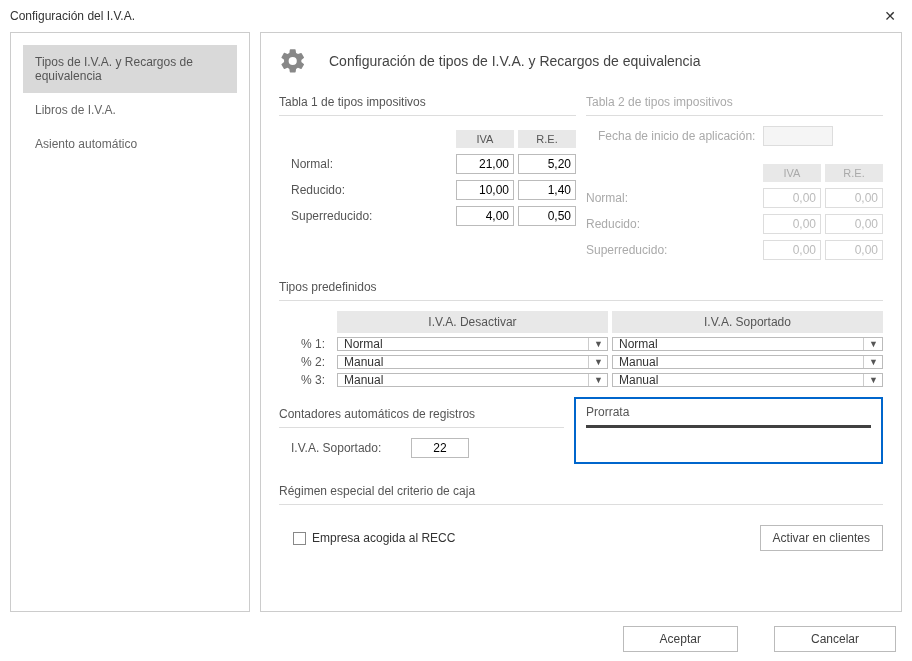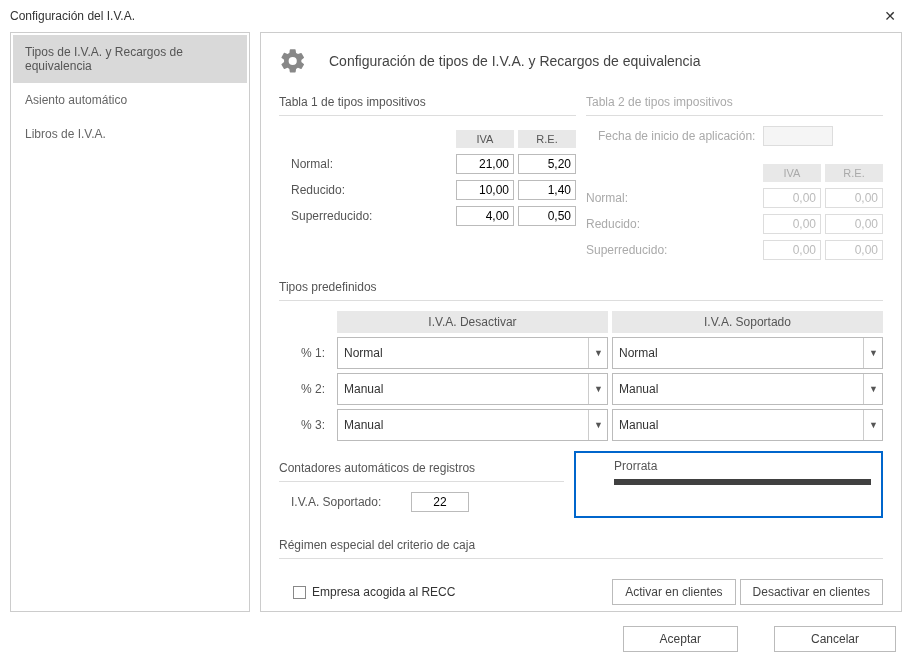--- a/index.html
+++ b/index.html
@@ -28,21 +28,21 @@
   .main-area {
     display: flex;
     padding: 0 10px;
     gap: 10px;
     height: 580px;
   }
   .sidebar {
     width: 240px;
     border: 1px solid #ccc;
     background: #fff;
-    padding: 2px;
+    padding: 12px;
   }
   .sidebar-item {
     padding: 10px 12px;
     color: #666;
     cursor: pointer;
   }
   .sidebar-item.selected {
     background: #d9d9d9;
     color: #555;
   }
@@ -159,21 +159,21 @@
     margin-bottom: 4px;
   }
   .predef-label {
     width: 54px;
     text-align: right;
     padding-right: 8px;
     color: #555;
   }
   .predef-select {
     flex: 1;
-    height: 32px;
+    height: 14px;
     border: 1px solid #bbb;
     background: #fff;
     margin-left: 4px;
     display: flex;
     align-items: center;
     justify-content: space-between;
     padding: 0 4px 0 6px;
     cursor: pointer;
   }
   .dd-arrow {
@@ -191,22 +191,21 @@
     margin-top: 14px;
   }
   .counter-section { flex: 1; }
   .prorrata-section {
     flex: 1;
     border: 2px solid #0066cc;
     padding: 0 10px 14px 10px;
     margin-top: -4px;
   }
   .prorrata-section .section-title {
-    border-bottom: 6px solid #404040;
-    margin-left: 28px;
+    border-bottom: 3px solid #404040;
   }
   .counter-body { padding-left: 12px; }
   .counter-row {
     display: flex;
     align-items: center;
     margin-bottom: 6px;
   }
   .counter-label {
     width: 120px;
     color: #555;
@@ -289,22 +288,22 @@
 <body>
 
 <div class="titlebar">
   <span>Configuración del I.V.A.</span>
   <span class="close-x">✕</span>
 </div>
 
 <div class="main-area">
   <div class="sidebar">
     <div class="sidebar-item selected">Tipos de I.V.A. y Recargos de equivalencia</div>
+    <div class="sidebar-item">Libros de I.V.A.</div>
     <div class="sidebar-item">Asiento automático</div>
-    <div class="sidebar-item">Libros de I.V.A.</div>
   </div>
 
   <div class="content-panel">
     <div class="header-row">
       <span class="gear-icon">
         <svg width="28" height="28" viewBox="0 0 24 24" fill="#888">
             <path d="M19.14,12.94a7,7,0,0,0,.05-.94,7,7,0,0,0-.05-.94l2.11-1.65a.5.5,0,0,0,.12-.64l-2-3.46a.5.5,0,0,0-.61-.22l-2.49,1a7,7,0,0,0-1.63-.94l-.38-2.65A.5.5,0,0,0,13.76,2H9.76a.5.5,0,0,0-.5.42L8.88,5.07a7,7,0,0,0-1.63.94l-2.49-1a.5.5,0,0,0-.61.22l-2,3.46a.5.5,0,0,0,.12.64L4.38,11a7,7,0,0,0-.05.94,7,7,0,0,0,.05.94L2.27,14.53a.5.5,0,0,0-.12.64l2,3.46a.5.5,0,0,0,.61.22l2.49-1a7,7,0,0,0,1.63.94l.38,2.65a.5.5,0,0,0,.5.42h4a.5.5,0,0,0,.5-.42l.38-2.65a7,7,0,0,0,1.63-.94l2.49,1a.5.5,0,0,0,.61-.22l2-3.46a.5.5,0,0,0-.12-.64ZM11.76,15.5A3.5,3.5,0,1,1,15.26,12,3.5,3.5,0,0,1,11.76,15.5Z"></path>
           </svg>
       </span>
       <span class="header-title">Configuración de tipos de I.V.A. y Recargos de equivalencia</span>
@@ -424,21 +423,20 @@
     </div>
 
     <div class="recc-section">
       <div class="section-title">Régimen especial del criterio de caja</div>
       <div class="recc-body">
         <div class="checkbox-wrap">
           <div class="chk"></div>
           <span>Empresa acogida al RECC</span>
         </div>
         <div class="btn-inline">Activar en clientes</div>
-        <div class="btn-inline">Desactivar en clientes</div>
       </div>
     </div>
 
   </div>
 </div>
 
 <div class="footer">
   <div class="btn">Aceptar</div>
   <div class="btn">Cancelar</div>
 </div>

